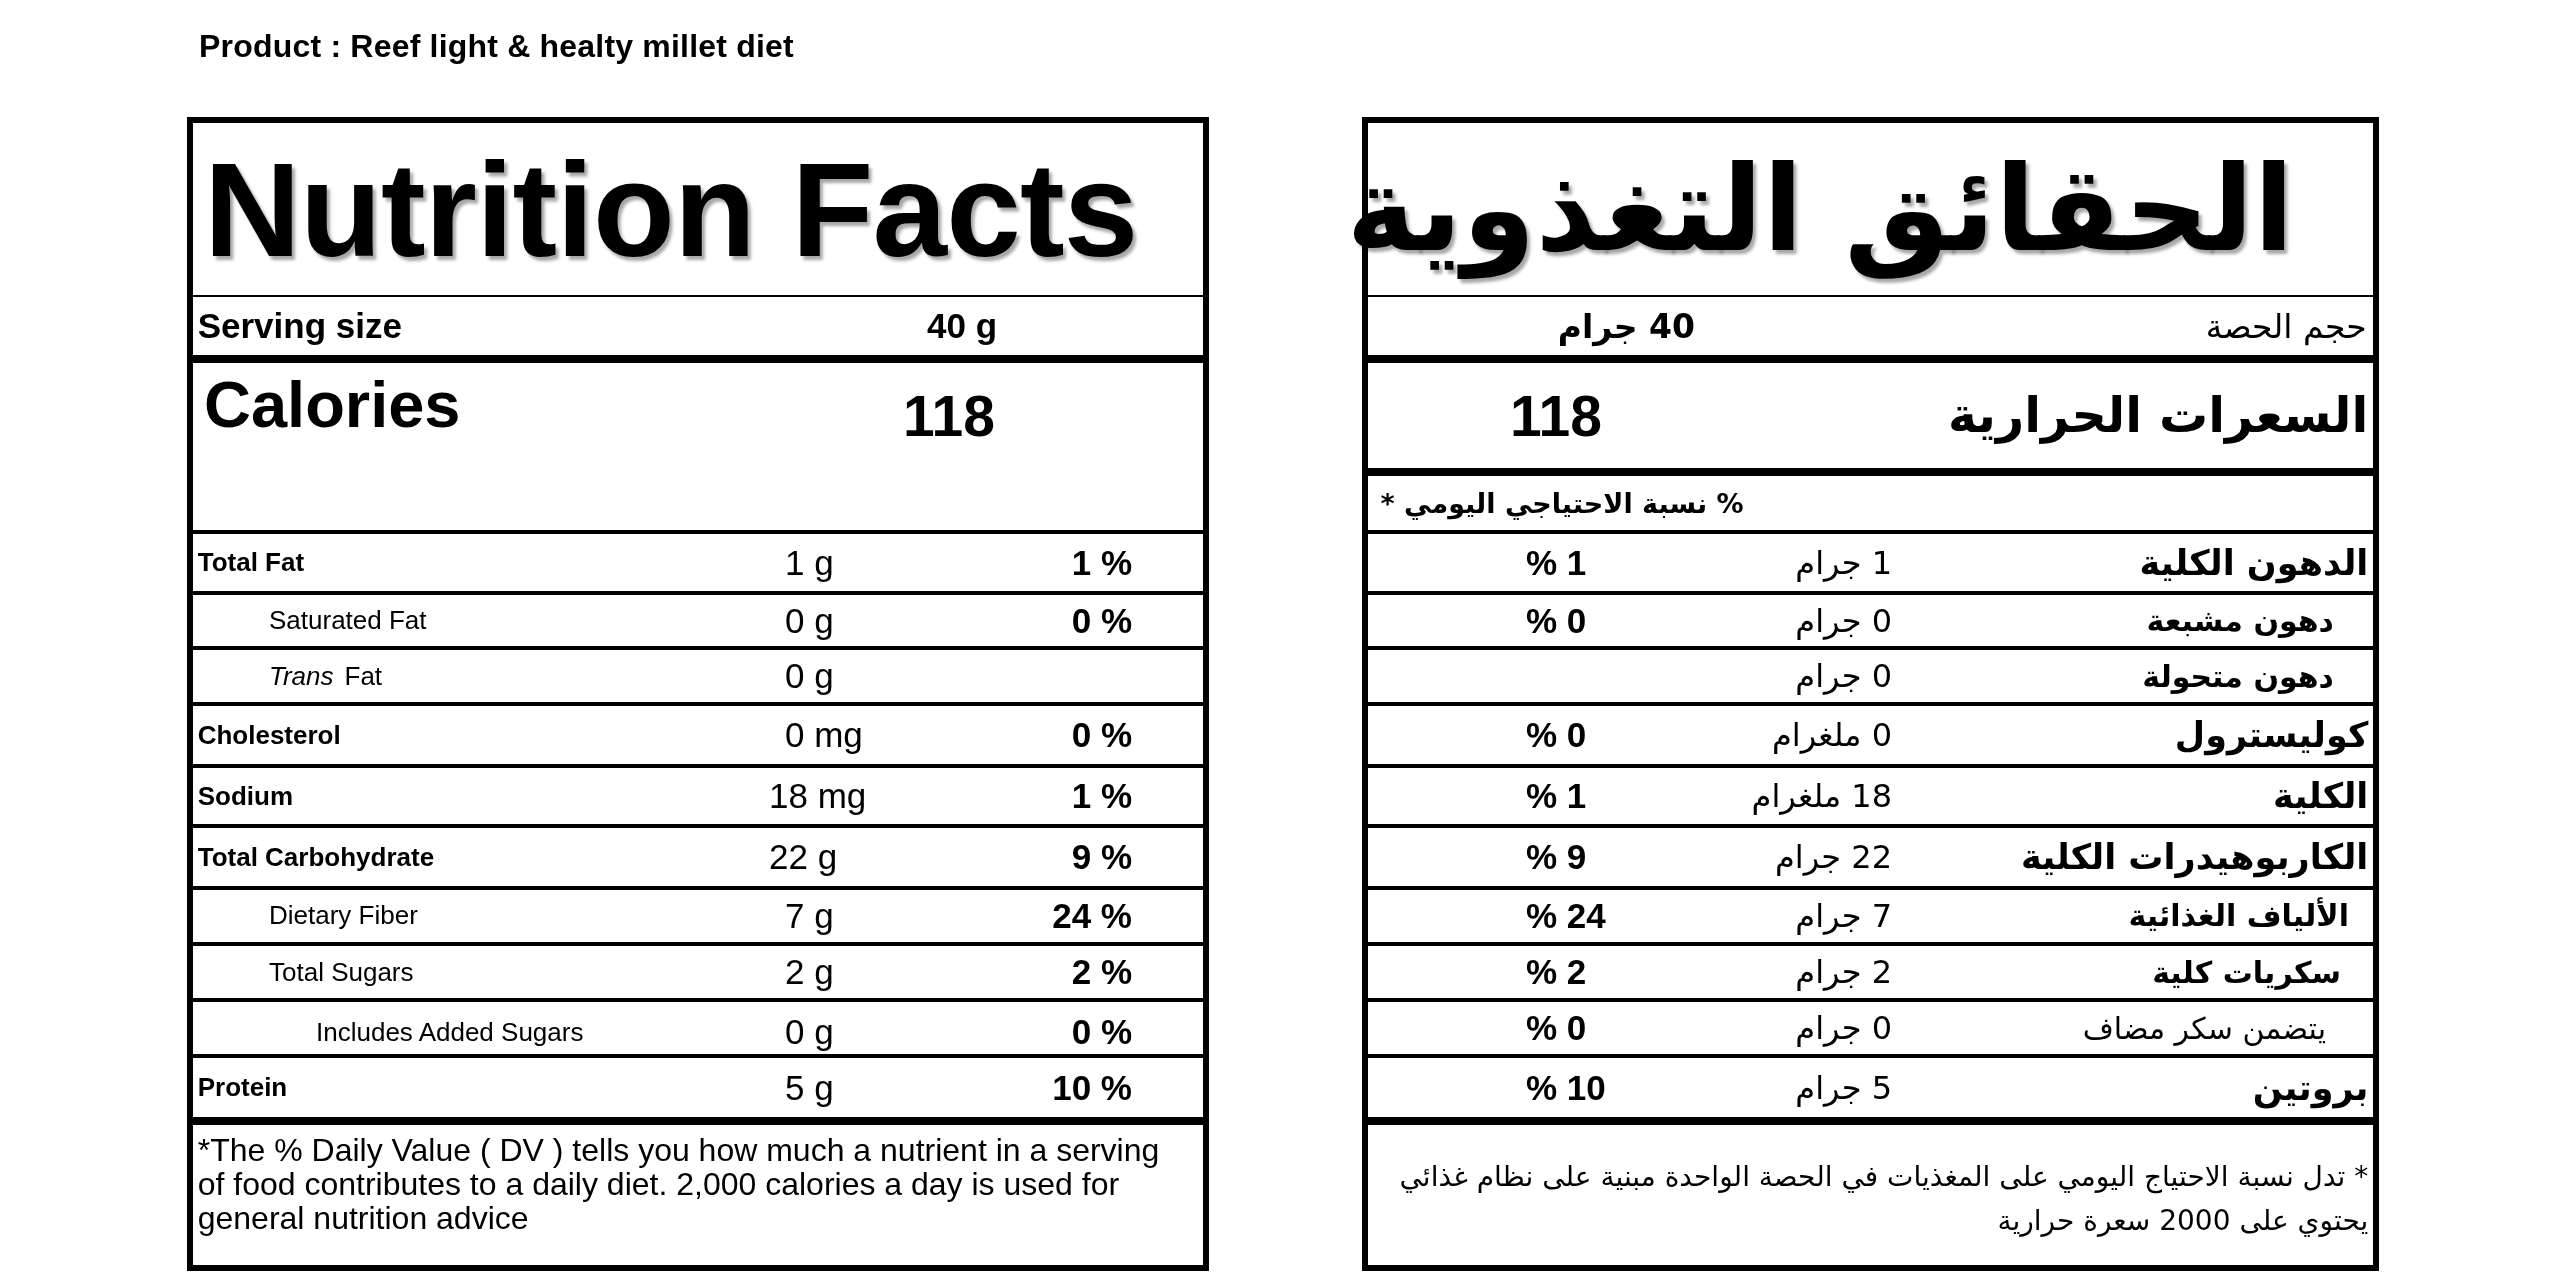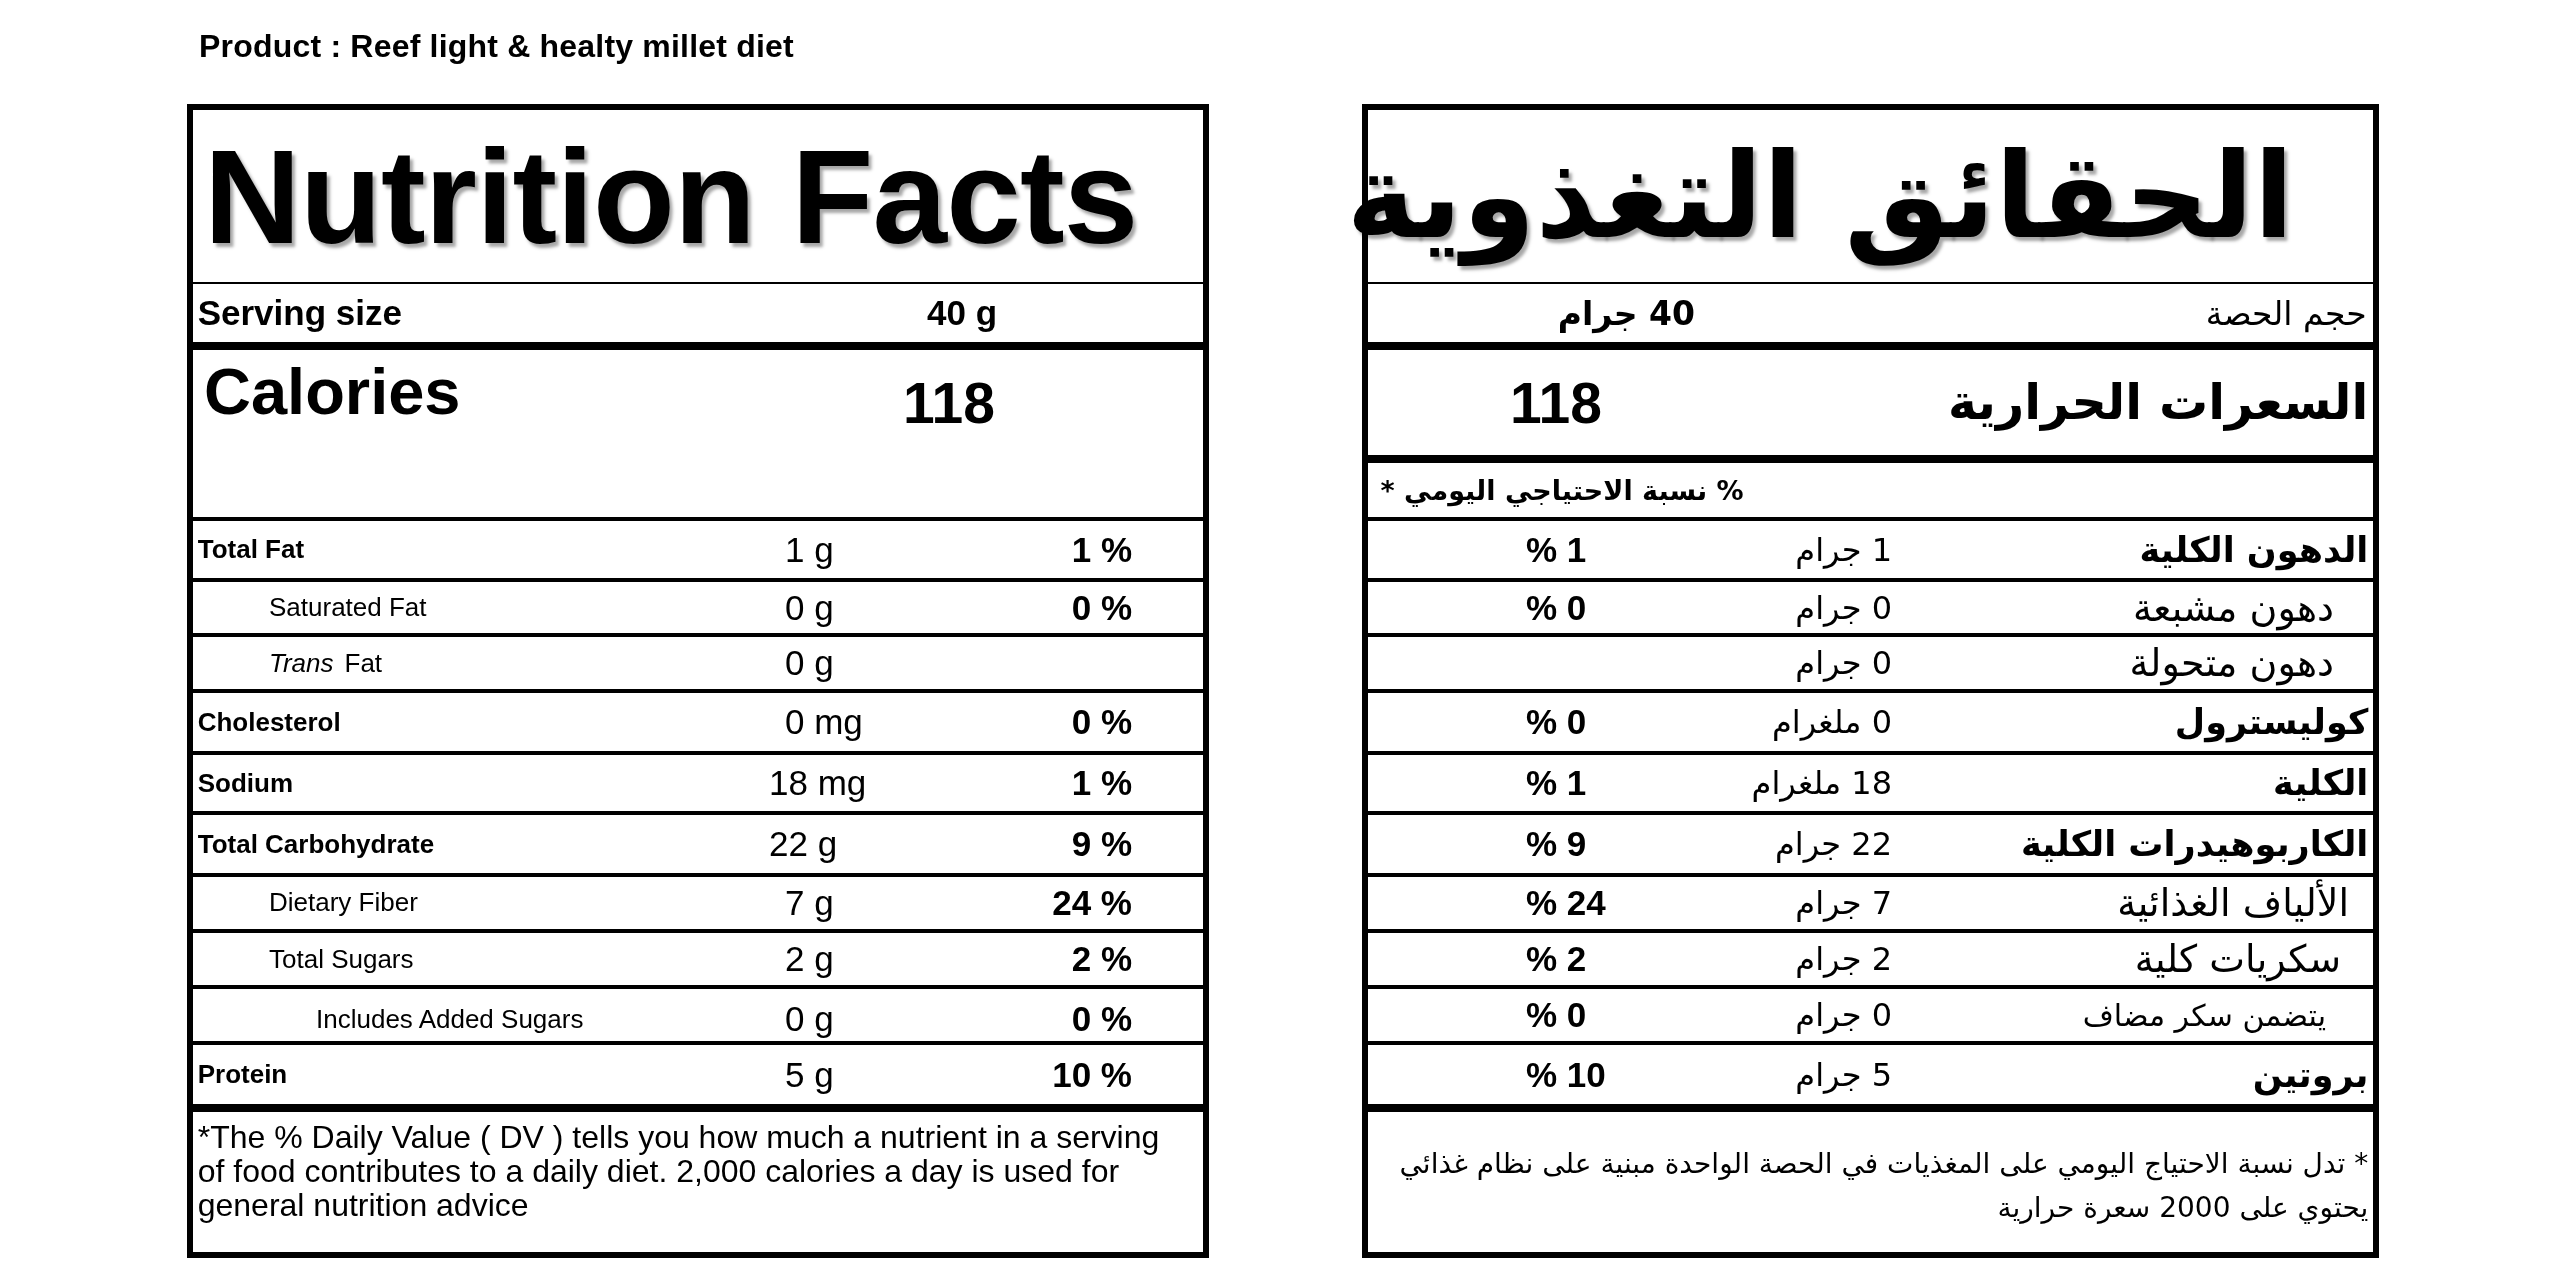--- a/index.html
+++ b/index.html
@@ -1,35 +1,35 @@
 <!DOCTYPE html>
 <html style="font-size:12.6px"><head>
 <meta charset="utf-8">
 <style>
   html,body{margin:0;padding:0;background:#ffffff;}
   body{width:2576px;height:1288px;position:relative;overflow:hidden;color:#000;font-family:"Liberation Sans",sans-serif;}
   .product{position:absolute;left:199px;top:28px;font-size:32px;font-weight:bold;letter-spacing:0.2px;}
-  .panel{position:absolute;top:104px;height:1154px;box-sizing:border-box;border:6.3px solid #000;}
+  .panel{position:absolute;top:117px;height:1154px;box-sizing:border-box;border:6.3px solid #000;}
   .panel-en{left:187px;width:1022px;}
   .panel-ar{left:1362px;width:1017px;direction:rtl;}
   .row{position:absolute;left:0;right:0;box-sizing:border-box;}
   .bt1{border-top:2.4px solid #000;}
   .bt2{border-top:4.7px solid #000;}
   .bt3{border-top:8.7px solid #000;}
   .cell{position:absolute;top:0;bottom:0;display:flex;align-items:center;white-space:nowrap;}
   .title-en{font-family:"Liberation Sans",sans-serif;font-weight:bold;font-size:134px;letter-spacing:-0.8px;left:11px;text-shadow:3.2px 4px 3.2px rgba(0,0,0,0.35);}
   .title-ar{font-family:"DejaVu Sans",sans-serif;font-weight:bold;font-size:118px;right:79px;text-shadow:3.2px 4px 3.2px rgba(0,0,0,0.35);}
   .b{font-weight:bold;}
   .lbl-en{left:4.7px;font-size:26px;}
   .lbl-en.sub{left:76px;font-weight:normal;}
   .lbl-en.sub2{left:123px;font-weight:normal;}
   .amt-en{left:592px;width:142px;justify-content:flex-start;font-size:35px;}
   .pct-en{left:789px;width:150px;justify-content:flex-end;font-size:35px;font-weight:bold;}
   .lbl-ar{right:4.7px;font-size:35px;font-family:"DejaVu Sans",sans-serif;}
-  .lbl-ar.sub{right:39px;font-weight:normal;font-size:38px;}
+  .lbl-ar.sub{right:39px;font-weight:bold;font-size:30px;}
   .lbl-ar.sub2{right:39px;font-weight:normal;font-size:30px;}
   .amt-ar{right:481px;font-size:32px;font-family:"DejaVu Sans",sans-serif;}
   .pct-ar{left:158px;font-size:35px;font-weight:bold;direction:ltr;}
   .italic{font-style:italic;margin-right:11px;}
   .foot-en{position:absolute;left:4.7px;right:11px;top:8px;font-size:32px;line-height:34px;white-space:normal;}
   .foot-ar{position:absolute;left:11px;right:4.7px;top:30px;font-size:28px;line-height:44px;font-family:"DejaVu Sans",sans-serif;text-align:right;white-space:normal;}
 </style>
 </head>
 <body>
 

